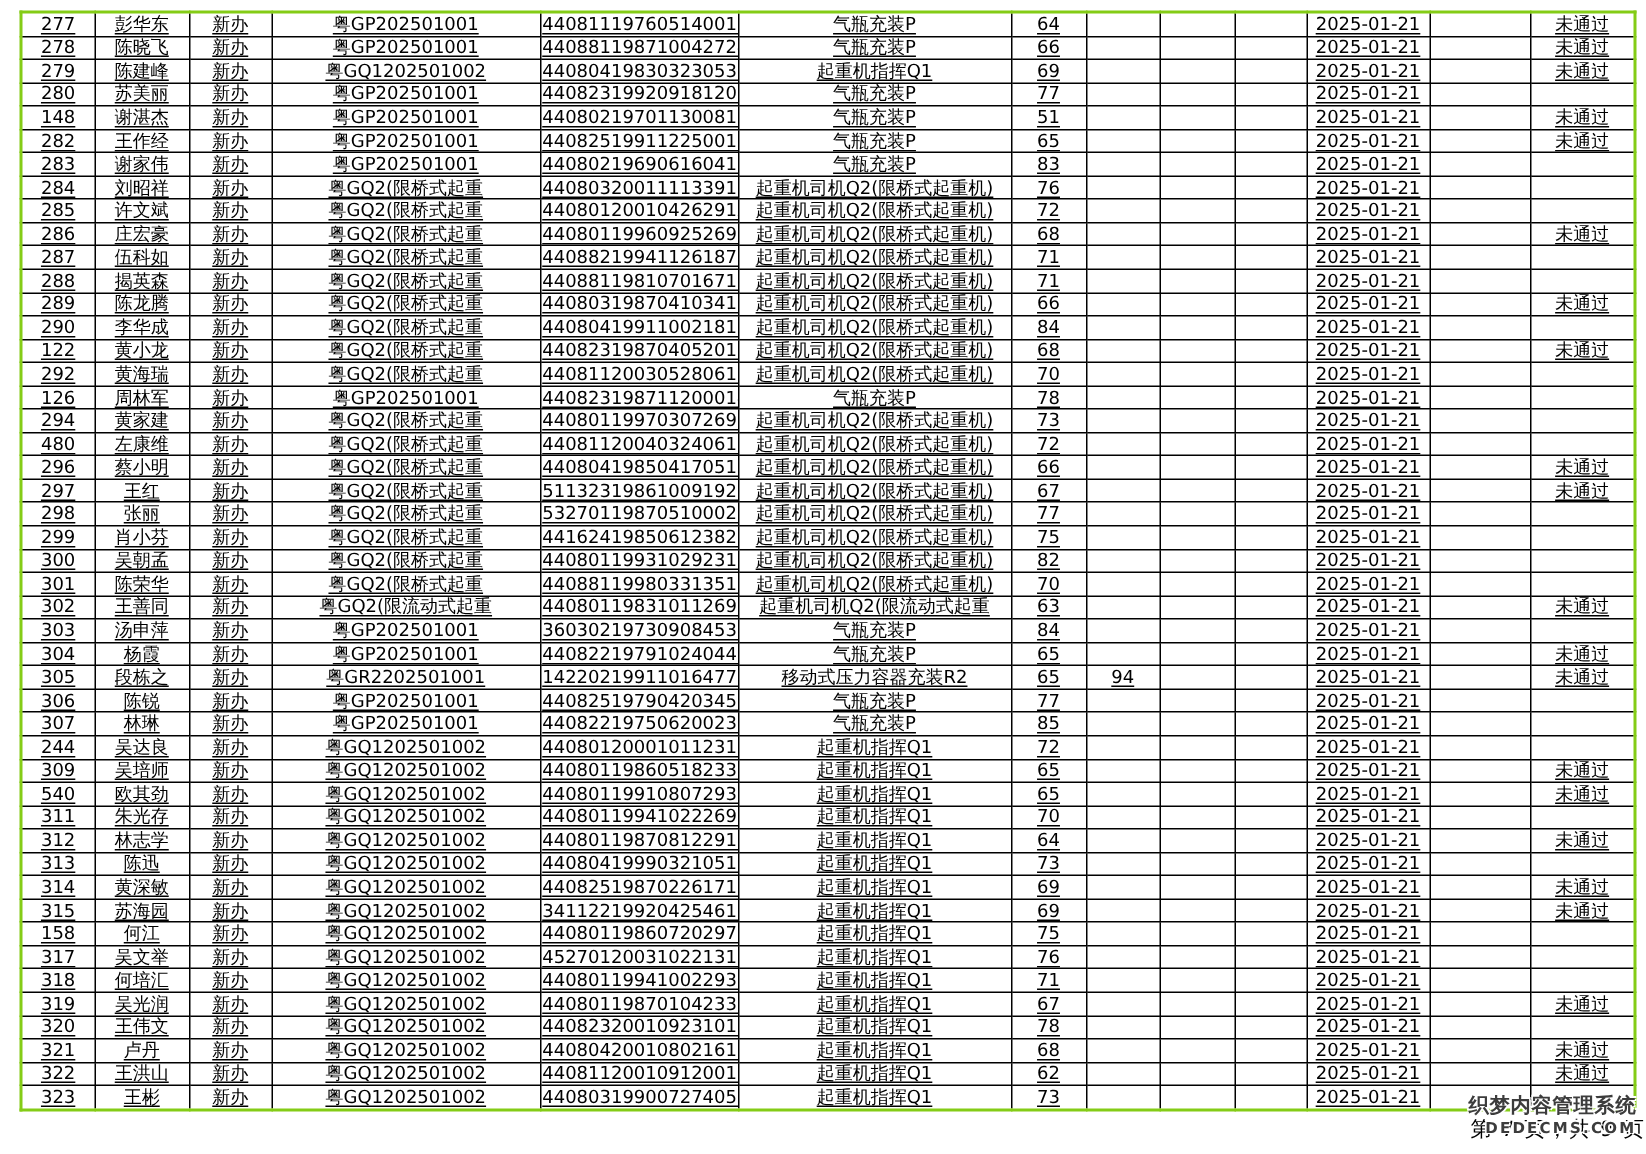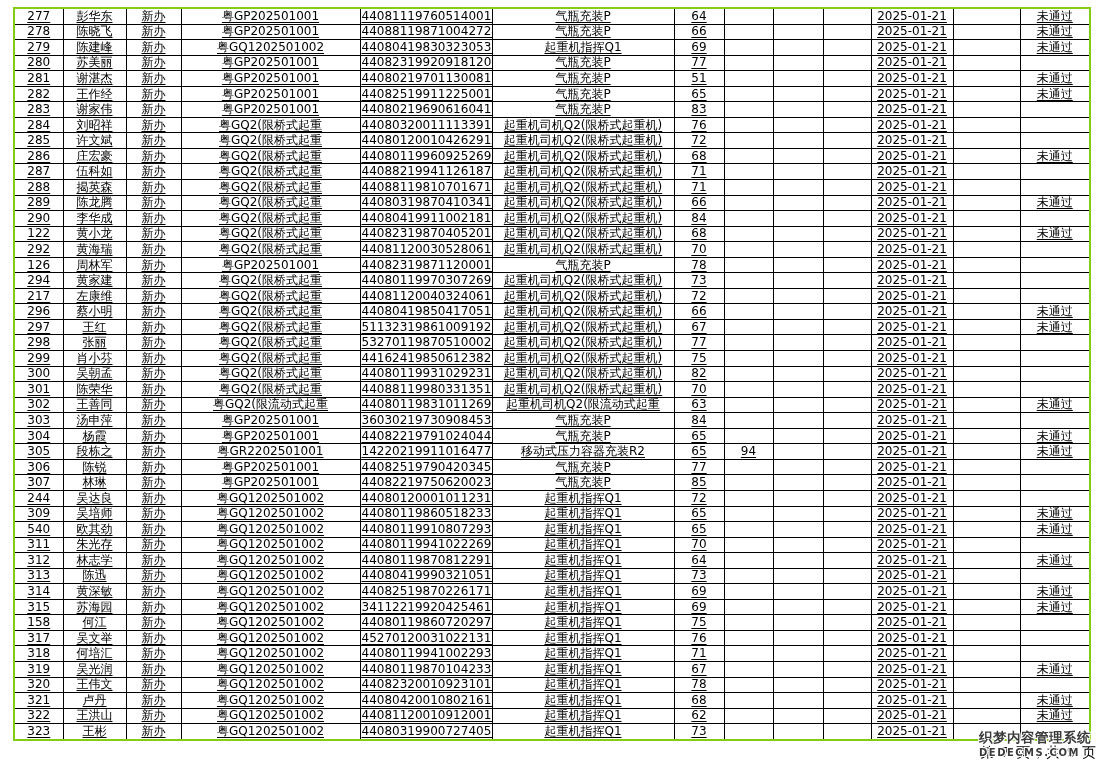--- a/index.html
+++ b/index.html
@@ -23,21 +23,21 @@
     white-space:nowrap;
     overflow:hidden;
     text-decoration:underline;
     text-underline-offset:2px;
   }
   .footer{
     position:absolute;left:0;top:744px;width:100%;
     text-align:right;font-size:14px;letter-spacing:1px;color:#000;
   }
   .watermark{
-    position:absolute;right:6px;top:730px;text-align:left;line-height:15px;
+    position:absolute;right:6px;top:730px;text-align:right;line-height:15px;
     color:#3c3c3c;font-weight:bold;
     text-shadow:1px 1px 0 #fff,-1px -1px 0 #fff,1px -1px 0 #fff,-1px 1px 0 #fff;
   }
   .watermark .wm-title{font-size:13.5px;letter-spacing:0.5px;}
   .watermark .wm-domain{font-size:10px;letter-spacing:1.5px;}
 </style>
 </head>
 <body>
 
 <div class="table-wrap">
@@ -112,21 +112,21 @@
           <td>气瓶充装P</td>
           <td>77</td>
           <td></td>
           <td></td>
           <td></td>
           <td>2025-01-21</td>
           <td></td>
           <td></td>
         </tr>
         <tr>
-          <td>281</td>
+          <td>148</td>
           <td>谢湛杰</td>
           <td>新办</td>
           <td>粤GP202501001</td>
           <td>440802197011300819</td>
           <td>气瓶充装P</td>
           <td>51</td>
           <td></td>
           <td></td>
           <td></td>
           <td>2025-01-21</td>
@@ -322,21 +322,21 @@
           <td>起重机司机Q2(限桥式起重机)</td>
           <td>73</td>
           <td></td>
           <td></td>
           <td></td>
           <td>2025-01-21</td>
           <td></td>
           <td></td>
         </tr>
         <tr>
-          <td>217</td>
+          <td>480</td>
           <td>左康维</td>
           <td>新办</td>
           <td>粤GQ2(限桥式起重</td>
           <td>440811200403240617</td>
           <td>起重机司机Q2(限桥式起重机)</td>
           <td>72</td>
           <td></td>
           <td></td>
           <td></td>
           <td>2025-01-21</td>

